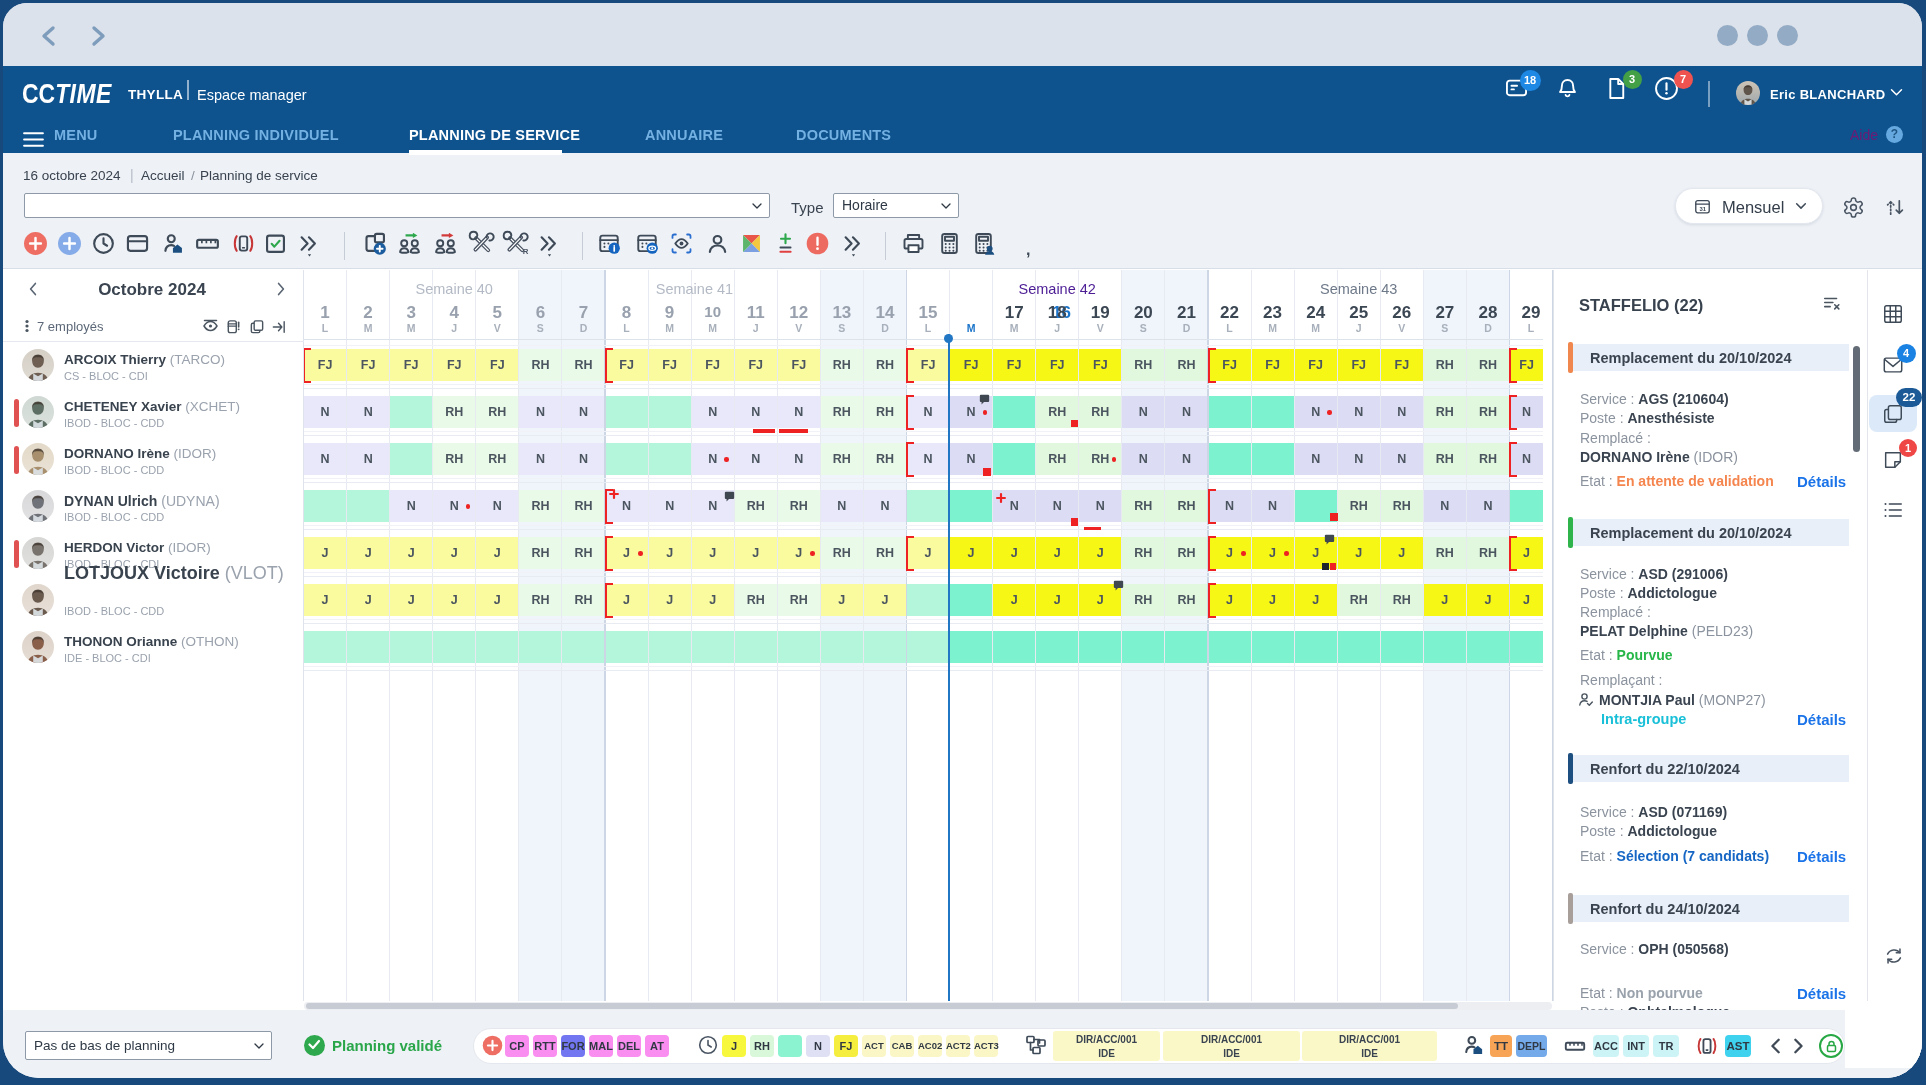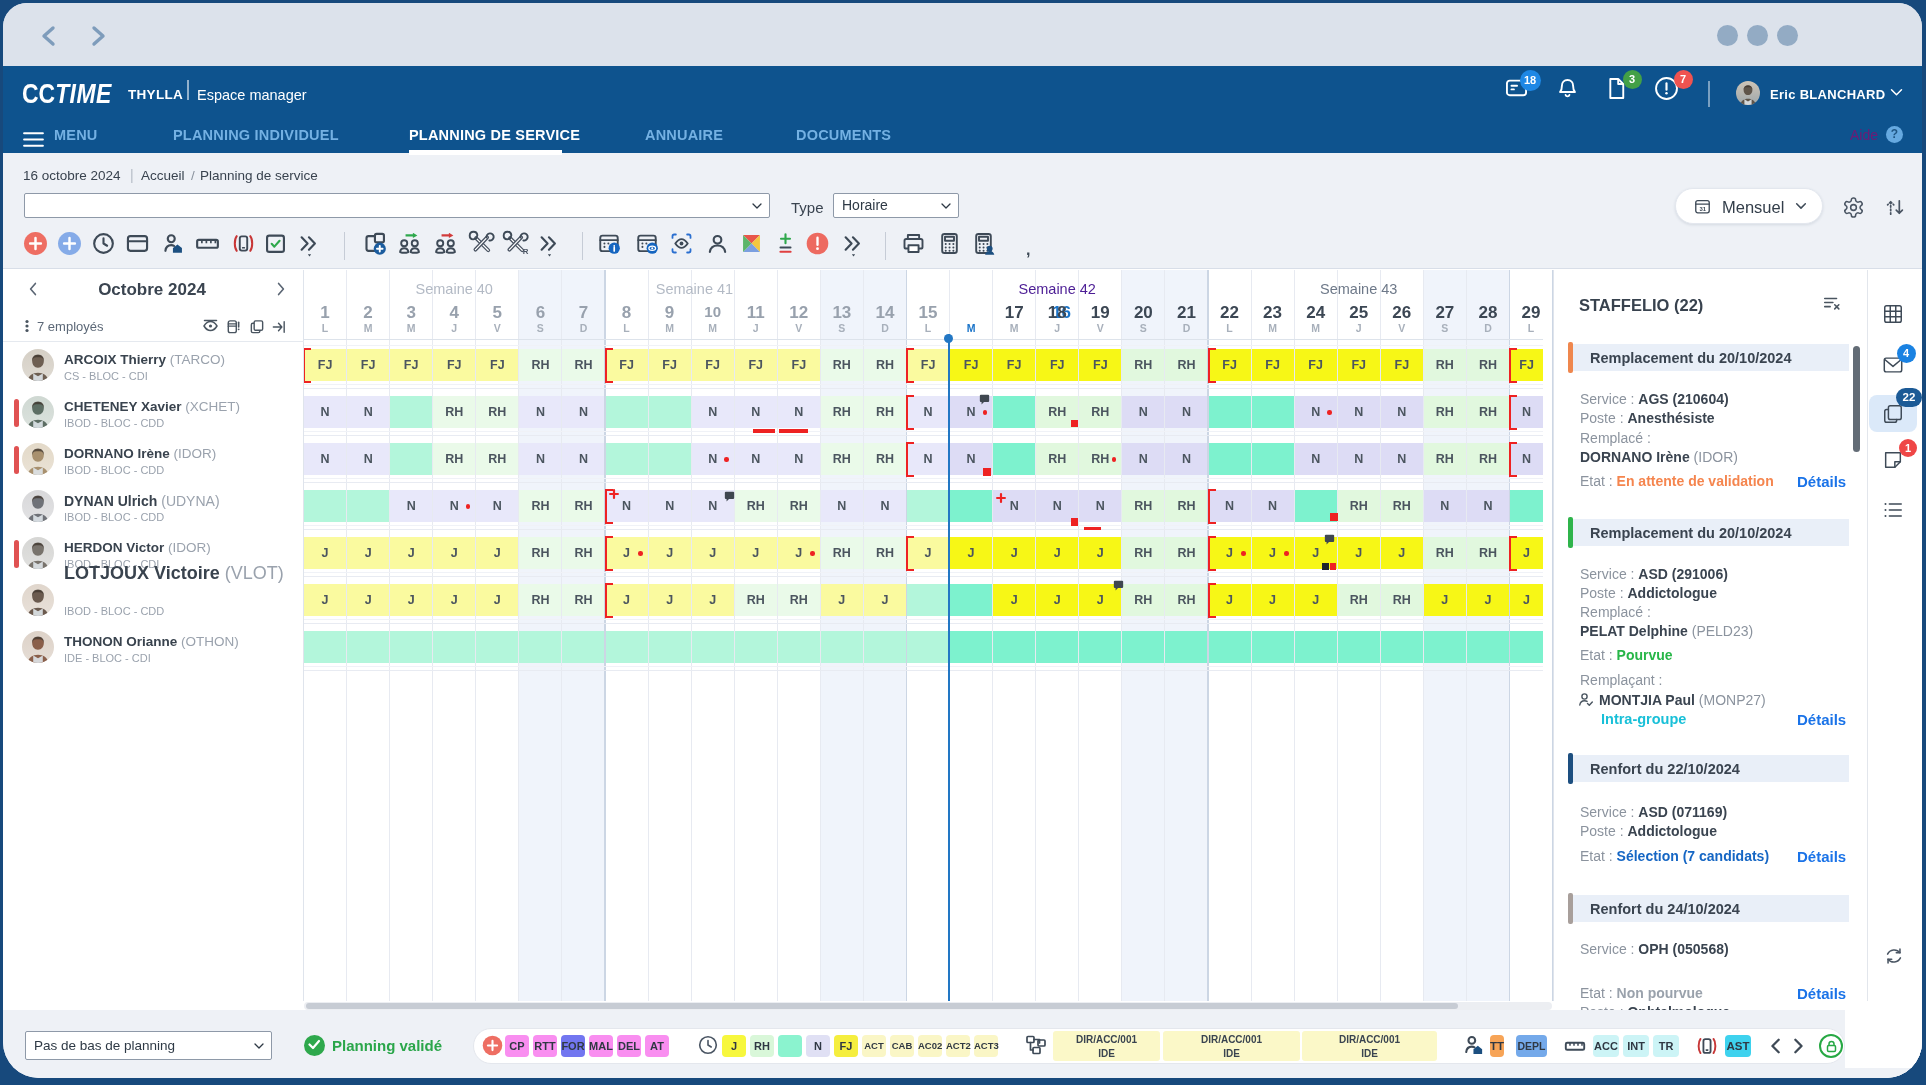--- a/index.html
+++ b/index.html
@@ -931,21 +931,21 @@
         <path d="M6.5 9.5v7.5h2.5M10 6.5h5.5v3.5" stroke="#3e4a57" stroke-width="1.7" stroke-linecap="round" stroke-linejoin="round" fill="none"></path>
       </svg>
 <div style="position:absolute;left:1053px;top:1031px;width:107px;height:30px;background:#fbf8c8;border-radius:3px;text-align:center;font-size:10px;font-weight:600;color:#3a4450;line-height:1.35;padding-top:2px">DIR/ACC/001<br>IDE</div>
 <div style="position:absolute;left:1163px;top:1031px;width:137px;height:30px;background:#fbf8c8;border-radius:3px;text-align:center;font-size:10px;font-weight:600;color:#3a4450;line-height:1.35;padding-top:2px">DIR/ACC/001<br>IDE</div>
 <div style="position:absolute;left:1302px;top:1031px;width:135px;height:30px;background:#fbf8c8;border-radius:3px;text-align:center;font-size:10px;font-weight:600;color:#3a4450;line-height:1.35;padding-top:2px">DIR/ACC/001<br>IDE</div>
 <svg style="position:absolute;left:1461px;top:1032px" width="26" height="26" viewBox="0 0 24 24" fill="none">
         <circle cx="10" cy="7.8" r="3.1" stroke="#3e4a57" stroke-width="1.9" stroke-linecap="round" stroke-linejoin="round" fill="none"></circle>
         <path d="M4.8 18.5c.4-3.2 2.6-5 5.2-5 .9 0 1.8.2 2.5.6" stroke="#3e4a57" stroke-width="1.9" stroke-linecap="round" stroke-linejoin="round" fill="none"></path>
         <path d="M11.5 16l4-3.2 4 3.2v4.3h-8z" fill="#1c4f80"></path>
       </svg>
-<div style="position:absolute;left:1490px;top:1034.5px;width:14px;height:22px;background:#f7a457;border-radius:4px;text-align:center;line-height:22px;font-size:11.5px;font-weight:600;color:#2f3843">TT</div>
+<div style="position:absolute;left:1490px;top:1034.5px;width:22px;height:22px;background:#f7a457;border-radius:4px;text-align:center;line-height:22px;font-size:11.5px;font-weight:600;color:#2f3843">TT</div>
 <div style="position:absolute;left:1516px;top:1034.5px;width:31px;height:22px;background:#74a9ea;border-radius:4px;text-align:center;line-height:22px;font-size:10.5px;font-weight:600;color:#2f3843">DEPL</div>
 <svg style="position:absolute;left:1563px;top:1034px" width="24" height="24" viewBox="0 0 24 24" fill="none">
         <rect x="2.8" y="8.8" width="18.4" height="7" rx="1.4" stroke="#3e4a57" stroke-width="1.9" stroke-linecap="round" stroke-linejoin="round" fill="none"></rect>
         <path d="M7 8.8v3M11 8.8v3M15 8.8v3M19 8.8v3" stroke="#3e4a57" stroke-width="1.5"></path>
       </svg>
 <div style="position:absolute;left:1593px;top:1034.5px;width:26px;height:22px;background:#ccf4f6;border-radius:4px;text-align:center;line-height:22px;font-size:11px;font-weight:600;color:#2f3843">ACC</div>
 <div style="position:absolute;left:1623px;top:1034.5px;width:26px;height:22px;background:#ccf4f6;border-radius:4px;text-align:center;line-height:22px;font-size:11px;font-weight:600;color:#2f3843">INT</div>
 <div style="position:absolute;left:1653px;top:1034.5px;width:26px;height:22px;background:#ccf4f6;border-radius:4px;text-align:center;line-height:22px;font-size:11px;font-weight:600;color:#2f3843">TR</div>
 <svg style="position:absolute;left:1694px;top:1033px" width="26" height="26" viewBox="0 0 24 24" fill="none">
         <rect x="8.7" y="5.7" width="6.6" height="12.6" rx="1.8" stroke="#3e4a57" stroke-width="1.7" stroke-linecap="round" stroke-linejoin="round" fill="none"></rect>

